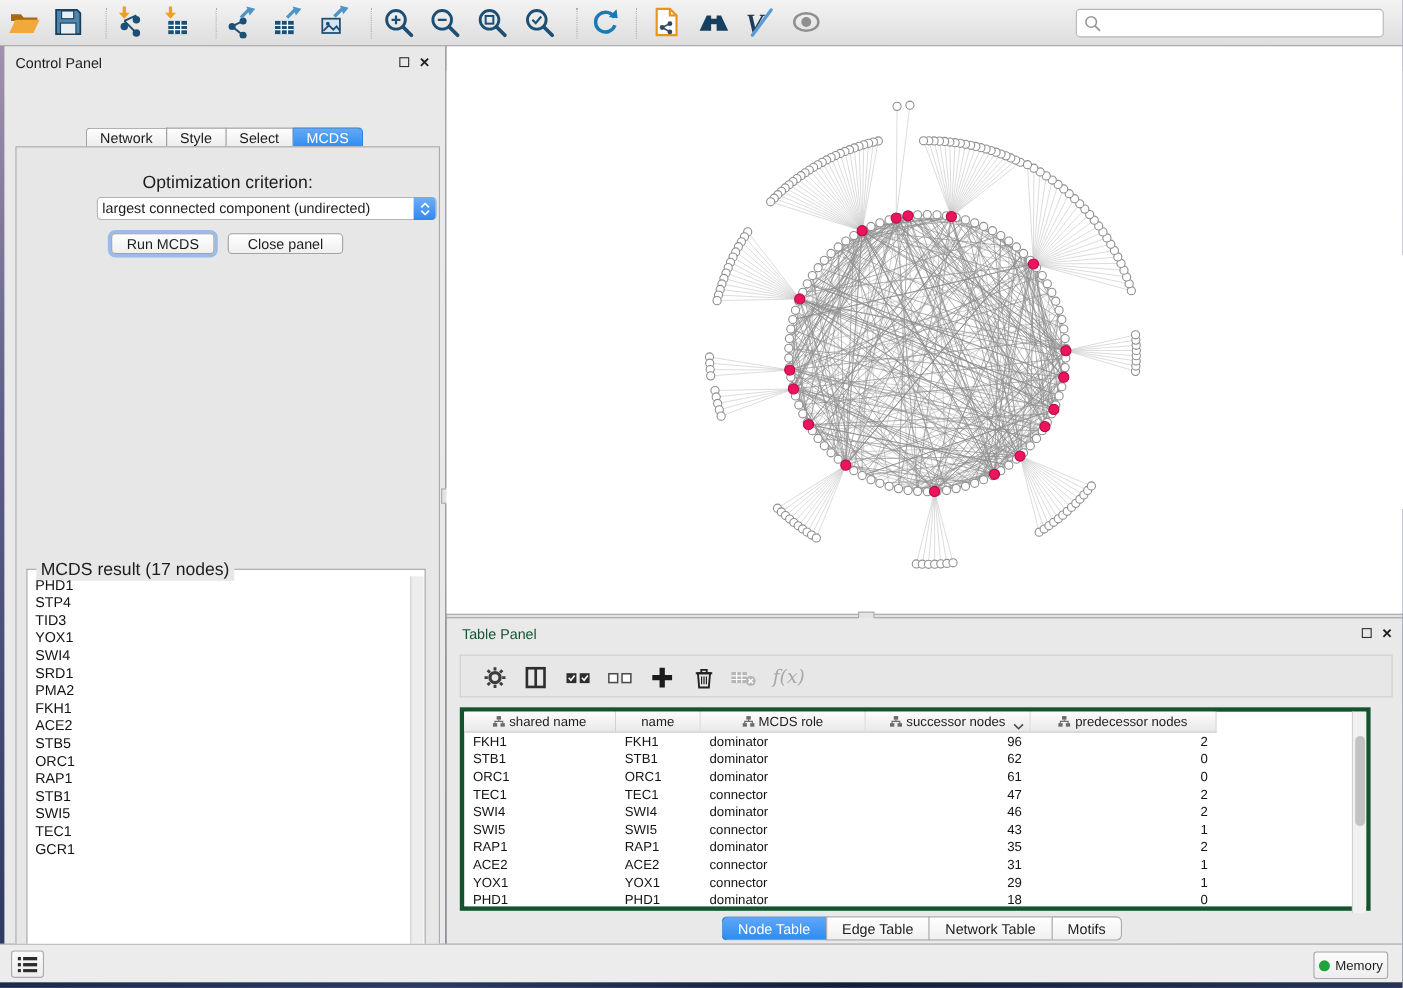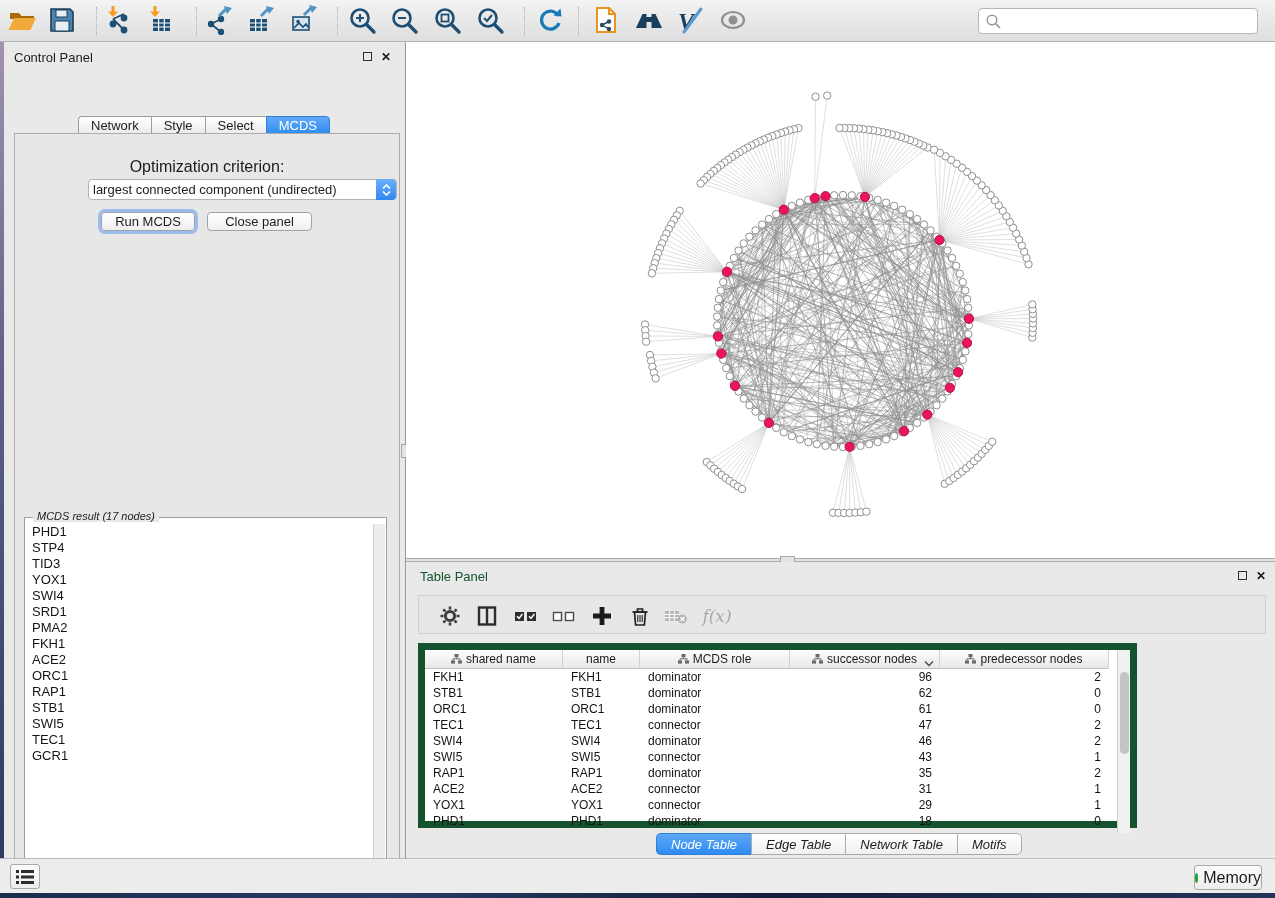--- a/index.html
+++ b/index.html
@@ -51,21 +51,21 @@
     background:linear-gradient(#6cb0f9,#3287f0); border-radius:0 4px 4px 0;
     display:flex; flex-direction:column; align-items:center; justify-content:center; }
   .stepper svg { display:block; }
   .cp-btn { position:absolute; height:19px; background:linear-gradient(#ffffff,#efefef);
     border:1px solid #a3a3a3; border-radius:4px; font-size:13px; color:#1c1c1c;
     text-align:center; line-height:17px; }
   .cp-btn.focus { box-shadow:0 0 0 3px rgba(110,165,240,.65); }
   .result-group { position:absolute; left:9px; top:383px; width:363px; height:361px;
     border:1px solid #9e9e9e; background:#fff; }
   .result-legend { position:absolute; left:8px; top:-8px; background:#e7e7e7;
-    padding:0 4px; font-size:11px; color:#1c1c1c;font-style:italic; }
+    padding:0 4px; font-size:16px; color:#1c1c1c; }
   .result-list { position:absolute; left:1px; top:6px; width:346px; height:352px;
     overflow:hidden; padding-left:6px; }
   .result-item { font-size:13px; color:#141414; height:16px; line-height:16px; }
   .result-scroll { position:absolute; right:1px; top:6px; width:12px; height:352px;
     background:#ededed; border-left:1px solid #d0d0d0; }
 
   
   .vdivider { position:absolute; left:405px; top:42px; width:1px; height:816px; background:#979797; }
   .v-handle { position:absolute; left:401px; top:444px; width:8px; height:14px;
     background:#e3e3e3; border:1px solid #a8a8a8; }
@@ -84,52 +84,52 @@
   .net-canvas { position:absolute; left:0; top:22px; width:869px; height:494px; background:#fff; }
 
   
   .table-panel { position:absolute; left:406px; top:562px; width:869px; height:296px; background:#e9e9e9; }
   .tp-title { position:absolute; left:14px; top:7px; font-size:13px; color:#14532d; }
   .tp-toolbar { position:absolute; left:12px; top:33px; width:848px; height:39px;
     background:#e7e7e7; border:1px solid #cfcfcf; }
   .tp-icon { position:absolute; top:7px; width:26px; height:26px; display:flex;
     align-items:center; justify-content:center; }
   .fx-label { font-family:"DejaVu Serif", serif; font-style:italic; font-size:17px; color:#a8a8a8; }
-  .node-table { position:absolute; left:12px; top:81px; width:719px; height:185px;
-    background:#fff; border:7px solid #14532d;padding-left:24px; }
+  .node-table { position:absolute; left:12px; top:81px; width:828px; height:185px;
+    background:#fff; border:4px solid #14532d;padding-left:24px; }
   .nt-header { position:absolute; left:0; top:0; height:19px; display:flex; }
   .nt-hcell { position:relative; height:19px; background:linear-gradient(#fdfdfd,#e8e8e8);
     border-right:1px solid #d2d2d2; border-bottom:1px solid #c2c2c2; display:flex;
     align-items:center; justify-content:center; gap:4px; font-size:12px; color:#1c1c1c; }
   .sort-chip { position:absolute; right:5px; top:6px; }
   .nt-rows { position:absolute; left:0; top:19px; width:834px; }
   .nt-row { display:flex; height:16px; line-height:16px; font-size:12px; color:#141414; }
   .nt-cell { padding:0 8px; overflow:hidden; white-space:nowrap; }
   .num { text-align:right; }
   .nt-scroll { position:absolute; right:0; top:0; width:13px; height:183px;
     background:#f1f1f1; border-left:1px solid #d0d0d0; }
   .nt-thumb { position:absolute; left:2px; top:22px; width:9px; height:82px;
     background:#c3c3c3; border-radius:5px; }
   .tp-tabs { position:absolute; left:250px; top:271px; height:22px; display:flex; }
   .tp-tab { height:22px; line-height:21px; padding:0 14px; font-size:13px;
     background:linear-gradient(#ffffff,#f0f0f0); border:1px solid #aaaaaa; border-right:none;
-    color:#1c1c1c;font-style:italic; }
+    color:#1c1c1c; }
   .tp-tab:first-child { border-radius:5px 0 0 5px; }
   .tp-tab:last-child { border-right:1px solid #aaaaaa; border-radius:0 5px 5px 0; }
   .tp-tab.sel { background:linear-gradient(#5ea7f7,#2e8cf2); color:#fff; border-color:#2f7fd6; }
 
   
   .statusbar { position:absolute; left:0; top:858px; width:1275px; height:35px;
     background:#ececec; border-top:1px solid #bcbcbc; }
   .menu-btn { position:absolute; left:10px; top:5px; width:30px; height:25px;
     background:linear-gradient(#fbfbfb,#ededed); border:1px solid #a9a9a9; border-radius:3px;
     display:flex; align-items:center; justify-content:center; }
   .mem-btn { position:absolute; left:1194px; top:6px; width:68px; height:25px;
     background:linear-gradient(#fbfbfb,#eeeeee); border:1px solid #a9a9a9; border-radius:3px;
-    display:flex; align-items:center; justify-content:center; gap:5px; font-size:16px; color:#1c1c1c; }
+    display:flex; align-items:center; justify-content:center; gap:5px; font-size:12px; color:#1c1c1c; }
   .mem-dot { width:10px; height:10px; border-radius:50%; }
 </style>
 </head>
 <body>
 
 <div class="toolbar">
   <div class="tb-icon" style="left:6px">
     <svg width="30" height="30" viewBox="0 0 30 30">
         <path d="M3 8h9l2.5 3H27v3H3z" fill="#a96a0e"></path>
         <path d="M1.5 25 7 13h22l-5.5 12z" fill="#f2a93b"></path>
@@ -296,20 +296,21 @@
       <div class="result-list" id="mcds-list">
           <div class="result-item">PHD1</div>
           <div class="result-item">STP4</div>
           <div class="result-item">TID3</div>
           <div class="result-item">YOX1</div>
           <div class="result-item">SWI4</div>
           <div class="result-item">SRD1</div>
           <div class="result-item">PMA2</div>
           <div class="result-item">FKH1</div>
           <div class="result-item">ACE2</div>
+          <div class="result-item">STB5</div>
           <div class="result-item">ORC1</div>
           <div class="result-item">RAP1</div>
           <div class="result-item">STB1</div>
           <div class="result-item">SWI5</div>
           <div class="result-item">TEC1</div>
           <div class="result-item">GCR1</div>
         </div>
       <div class="result-scroll"></div>
     </div>
   </div>

